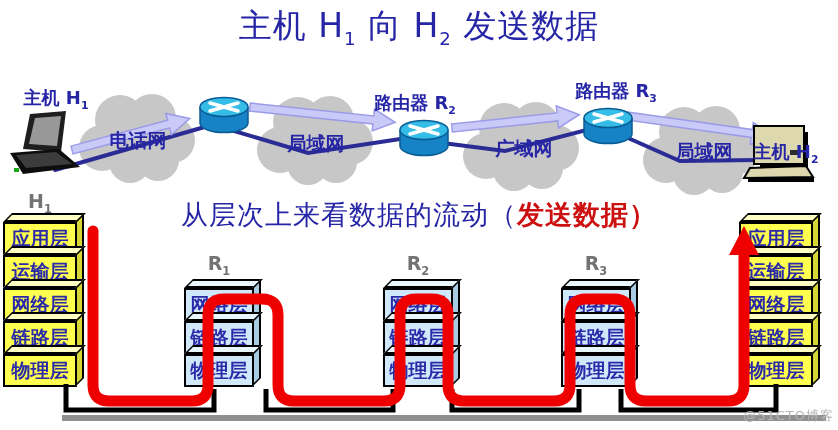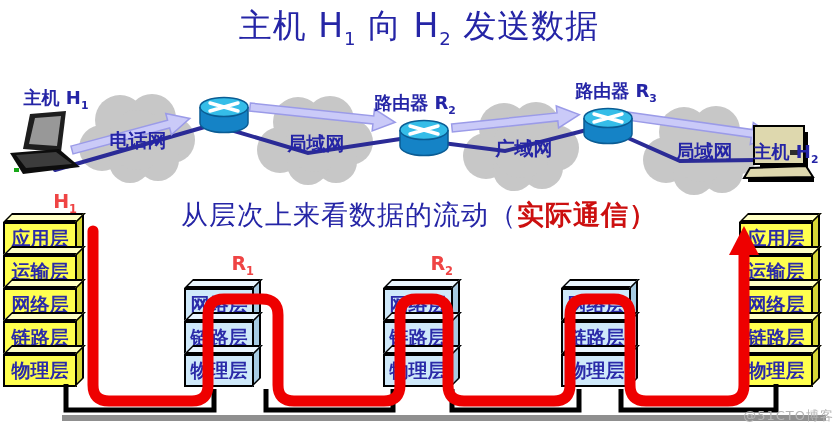--- a/index.html
+++ b/index.html
@@ -17,22 +17,22 @@
     font-size:27px; color:#2525a6; z-index:2; letter-spacing:1px;
   }
   .subtitle .red { color:#cc0f0f; font-weight:bold; }
   .topo { position:absolute; top:0; left:0; z-index:1; }
   .dev-label {
     position:absolute; text-align:center; font-size:18px; font-weight:bold;
     color:#2525a6; z-index:2; white-space:nowrap;
   }
   .dev-label sub { font-size:0.6em; }
   .stack-label {
-    position:absolute; text-align:right; font-size:19px; font-weight:bold;
-    color:#ef4444; z-index:2;
+    position:absolute; text-align:center; font-size:19px; font-weight:bold;
+    color:#737373; z-index:2;
   }
   .stack-label sub { font-size:0.6em; }
   .slab {
     position:absolute; box-sizing:border-box; border:2px solid #000;
     width:74px; height:33px; display:flex; align-items:center; justify-content:center;
     font-size:19px; font-weight:bold; color:#2a2aa8; z-index:2;
   }
   .slab::before {
     content:""; position:absolute; left:-2px; top:-11px; height:9px;
     width:calc(100% + 4px); box-sizing:border-box; border:2px solid #000;
@@ -167,25 +167,26 @@
       <text x="524" y="155">广域网</text>
       <text x="704" y="158">局域网</text>
     </g>
   </svg>
 
   <div class="dev-label" style="left:10px; top:86px; width:92px;"><span>主机 H</span><sub>1</sub></div>
   <div class="dev-label" style="left:360px; top:91px; width:110px;"><span>路由器 R</span><sub>2</sub></div>
   <div class="dev-label" style="left:561px; top:79px; width:110px;"><span>路由器 R</span><sub>3</sub></div>
   <div class="dev-label" style="left:740px; top:104px; width:92px;margin-top:36px;"><span>主机 H</span><sub>2</sub></div>
 
-  <div class="subtitle"><span>从层次上来看数据的流动（</span><span class="red">实际通信）</span></div>
+  <div class="subtitle"><span>从层次上来看数据的流动（</span><span class="red">发送数据）</span></div>
 
   <div class="stack-label" style="left:3px; top:190px; width:74px;"><span>H</span><sub>1</sub></div>
   <div class="stack-label" style="left:184px; top:252px; width:70px;"><span>R</span><sub>1</sub></div>
   <div class="stack-label" style="left:383px; top:252px; width:70px;"><span>R</span><sub>2</sub></div>
+  <div class="stack-label" style="left:561px; top:252px; width:70px;"><span>R</span><sub>3</sub></div>
 
   <div class="slab host" style="left:3px; top:222px;">应用层</div>
   <div class="slab host" style="left:3px; top:255px;">运输层</div>
   <div class="slab host" style="left:3px; top:288px;">网络层</div>
   <div class="slab host" style="left:3px; top:321px;">链路层</div>
   <div class="slab host" style="left:3px; top:354px;">物理层</div>
 
   <div class="slab router-slab" style="left:184px; top:288px;">网络层</div>
   <div class="slab router-slab" style="left:184px; top:321px;">链路层</div>
   <div class="slab router-slab" style="left:184px; top:354px;">物理层</div>

